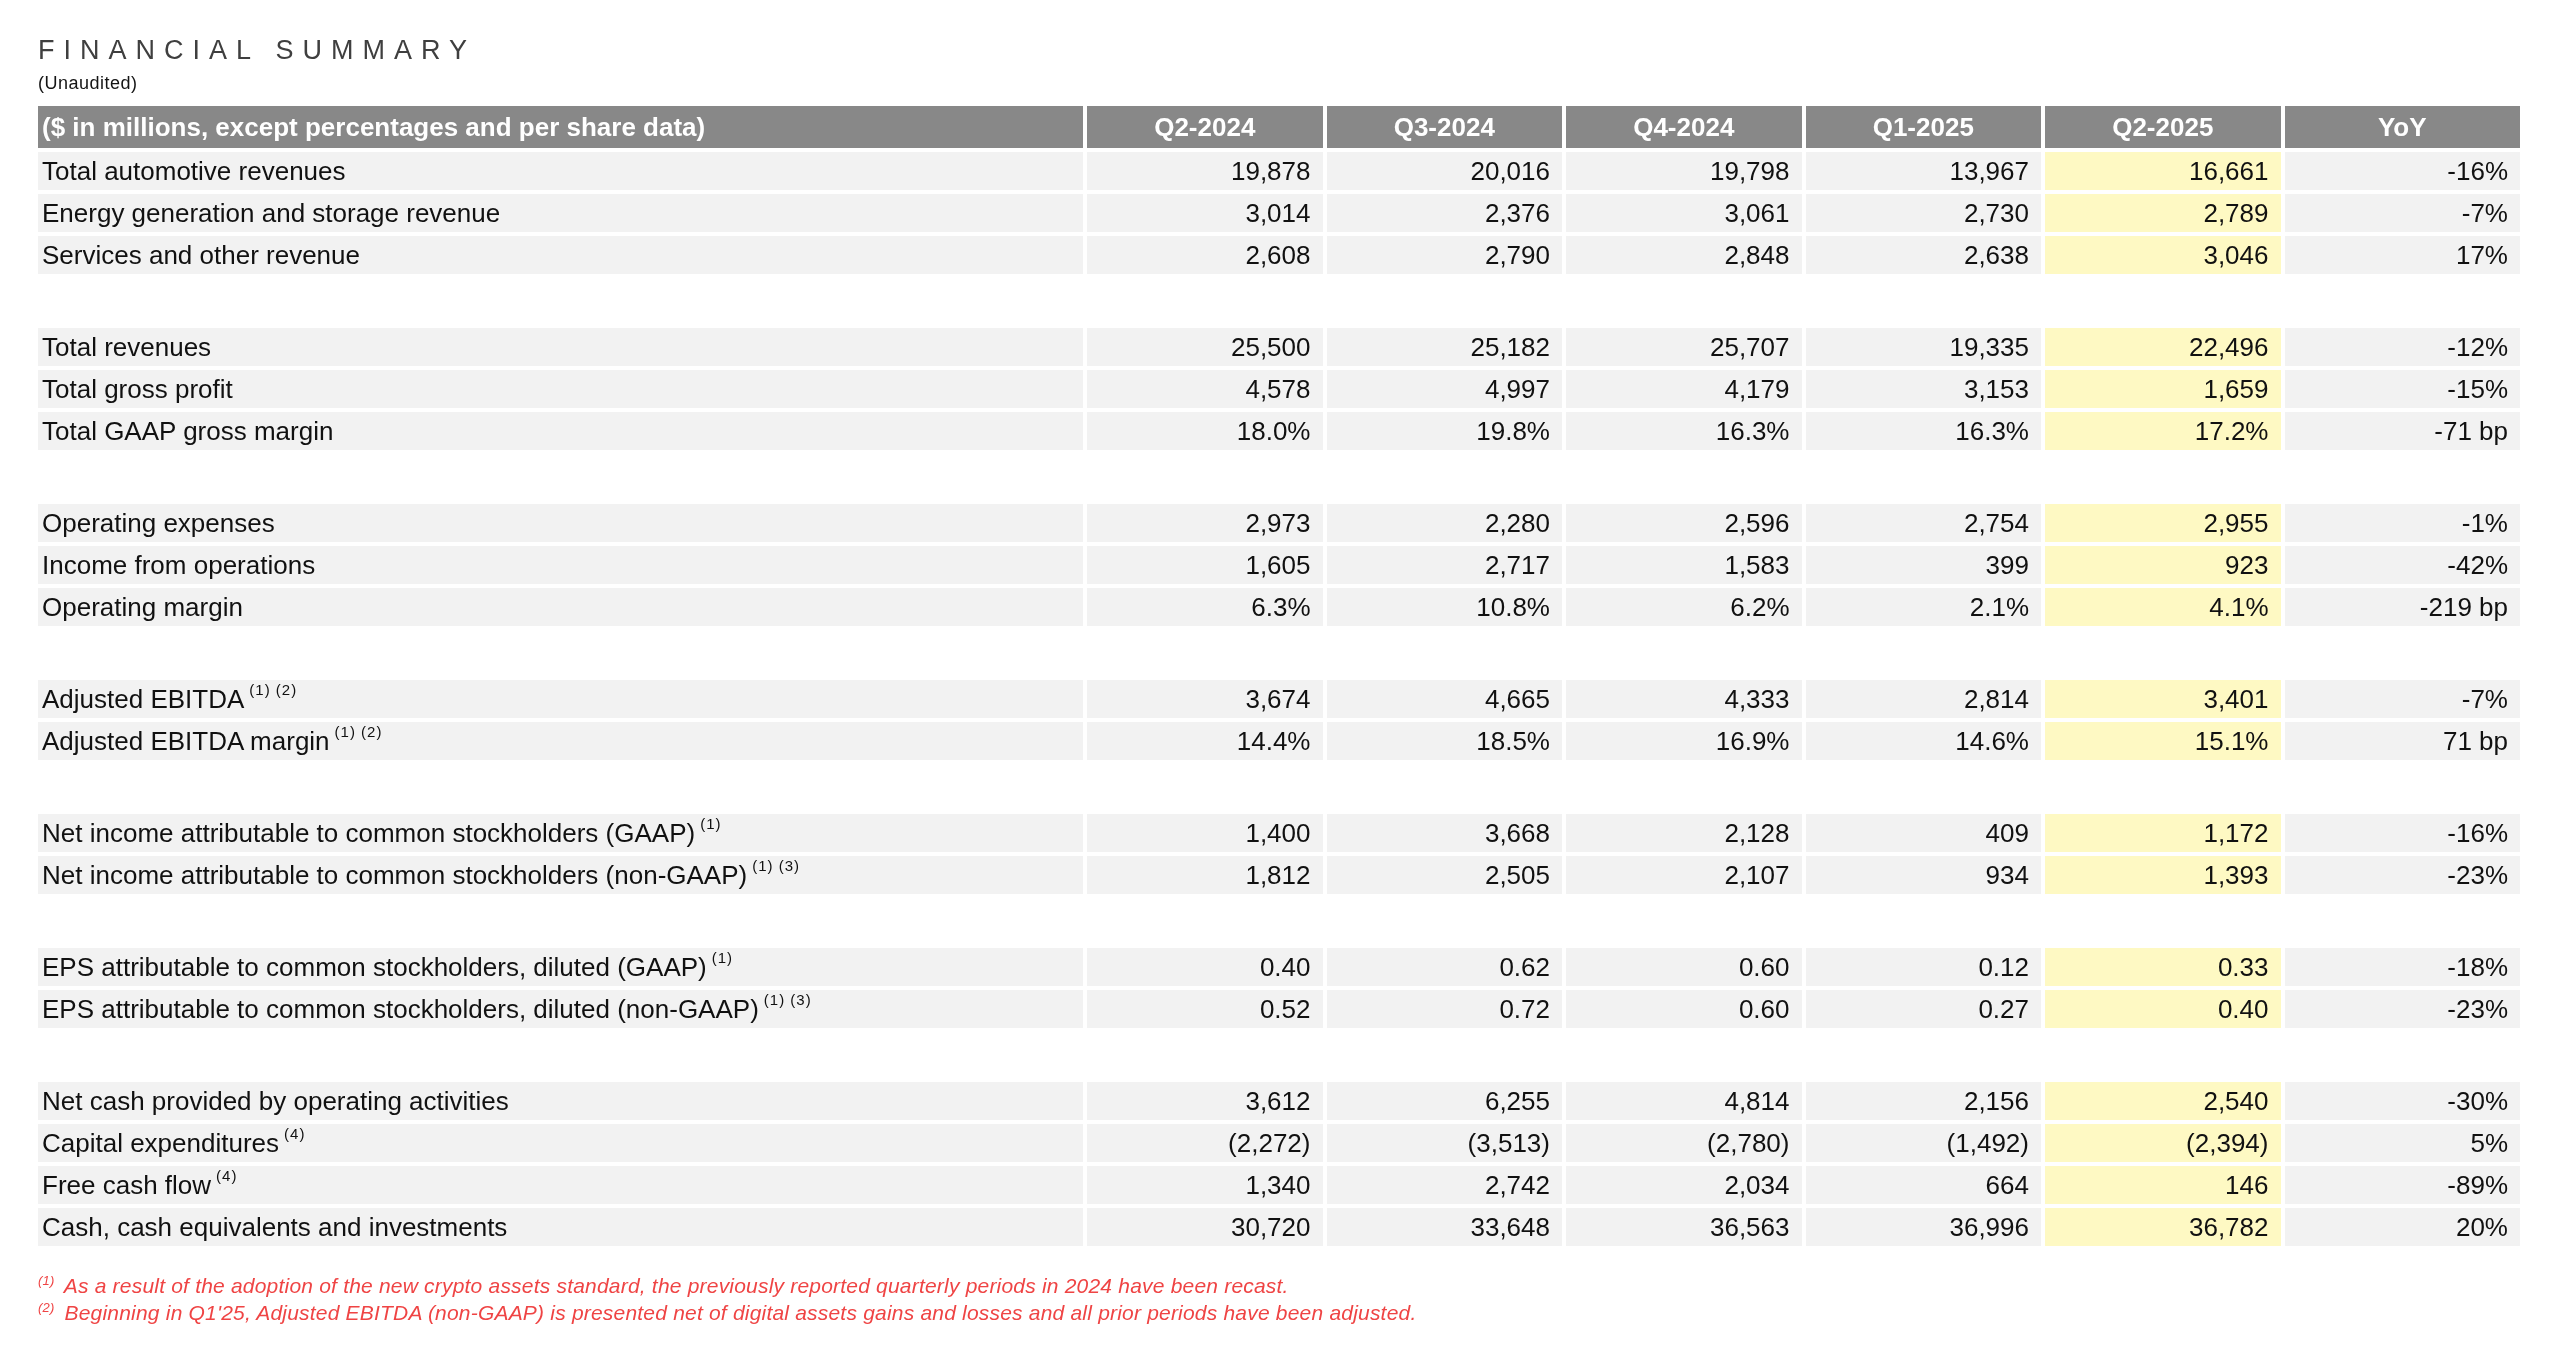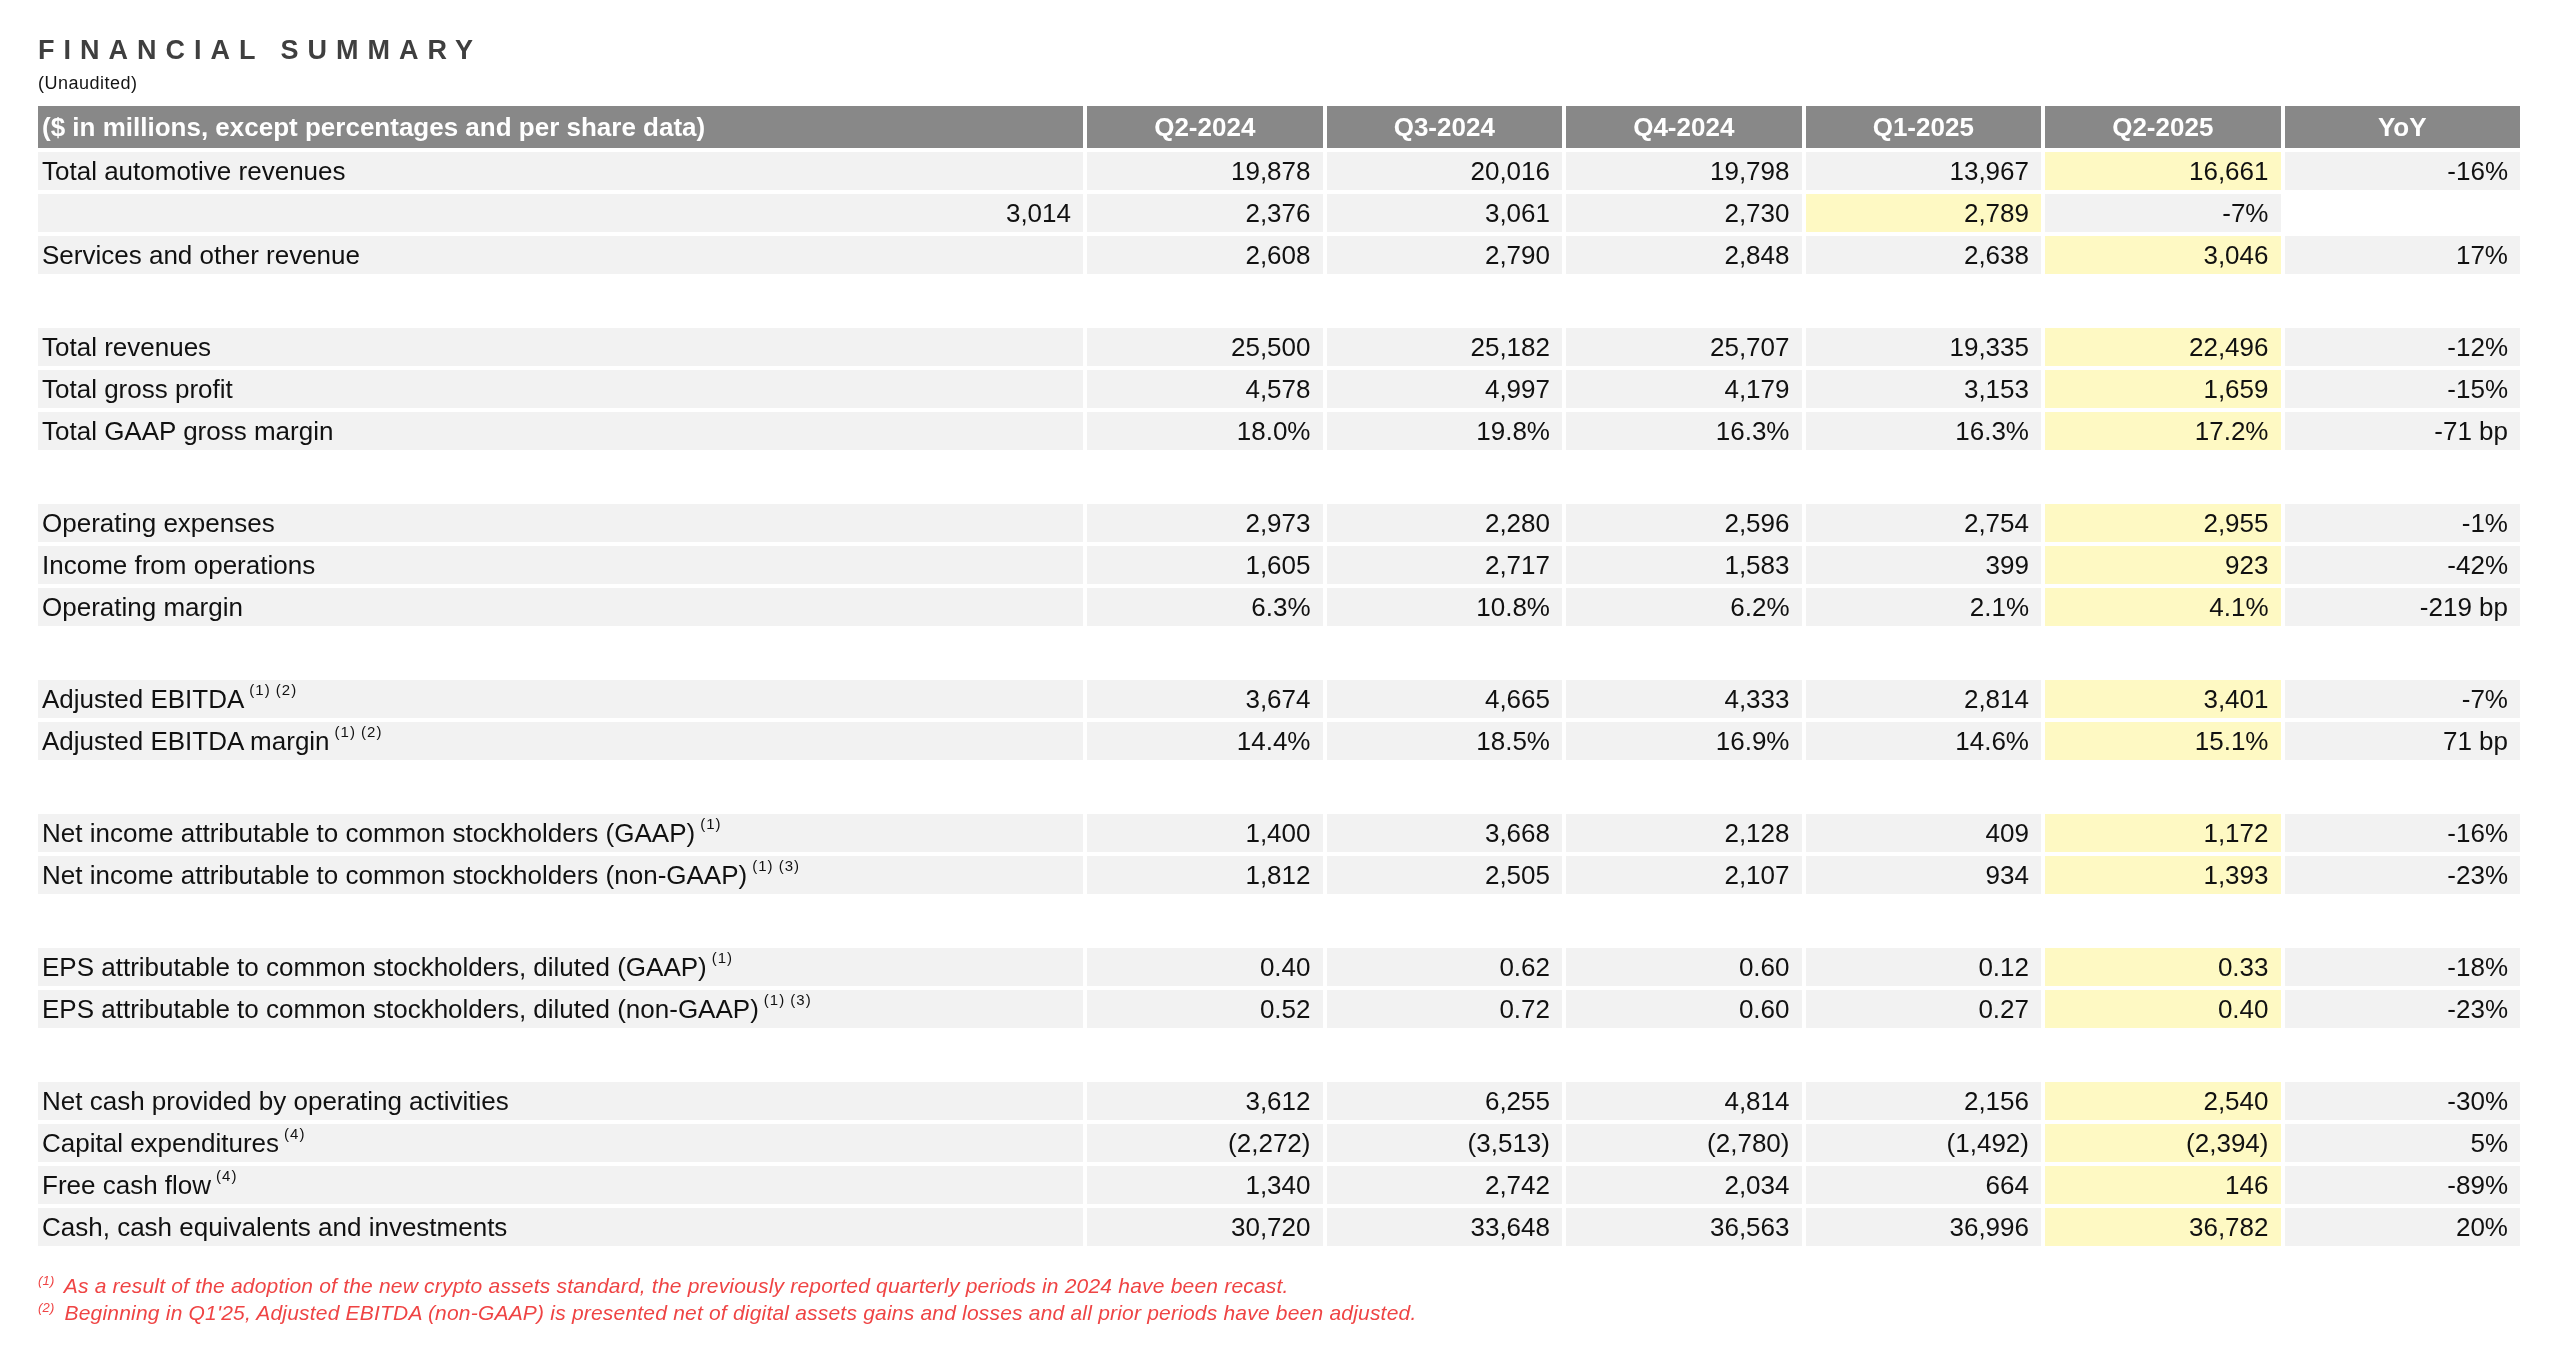--- a/index.html
+++ b/index.html
@@ -17,21 +17,21 @@
     width: 2554px;
     height: 1346px;
     box-sizing: border-box;
     padding: 36px 34px 0 38px;
   }
   .title {
     font-size: 27px;
     line-height: 1.1;
     letter-spacing: 9px;
     color: #3f3f3f;
-    font-weight: 700;
+    font-weight: 400;
   }
   .subtitle {
     font-size: 18px;
     line-height: 1.1;
     color: #141414;
     margin-top: 8px;
     letter-spacing: 0.5px;
   }
   .fin-table {
     margin-top: 13px;
@@ -123,20 +123,21 @@
         <div class="trow">
           <div class="cell label">Total automotive revenues</div>
           <div class="cell num">19,878</div>
           <div class="cell num">20,016</div>
           <div class="cell num">19,798</div>
           <div class="cell num">13,967</div>
           <div class="cell num hl">16,661</div>
           <div class="cell num">-16%</div>
         </div>
         <div class="trow">
+          <div class="cell label">Energy generation and storage revenue</div>
           <div class="cell num">3,014</div>
           <div class="cell num">2,376</div>
           <div class="cell num">3,061</div>
           <div class="cell num">2,730</div>
           <div class="cell num hl">2,789</div>
           <div class="cell num">-7%</div>
         </div>
         <div class="trow">
           <div class="cell label">Services and other revenue</div>
           <div class="cell num">2,608</div>

